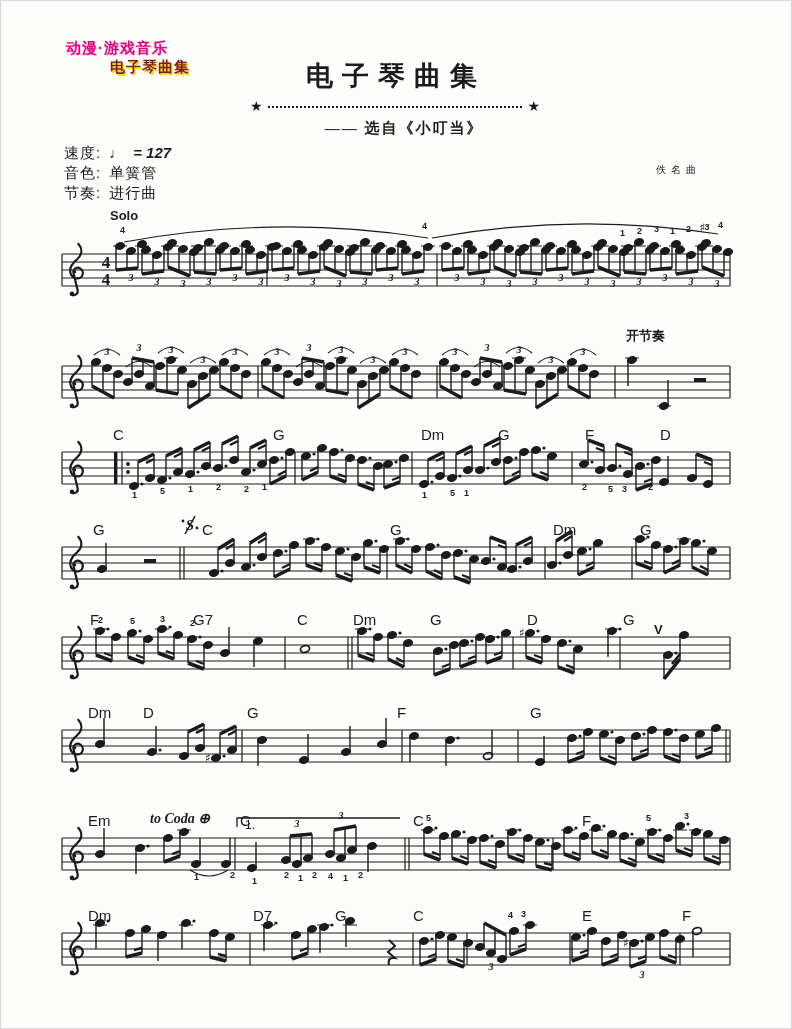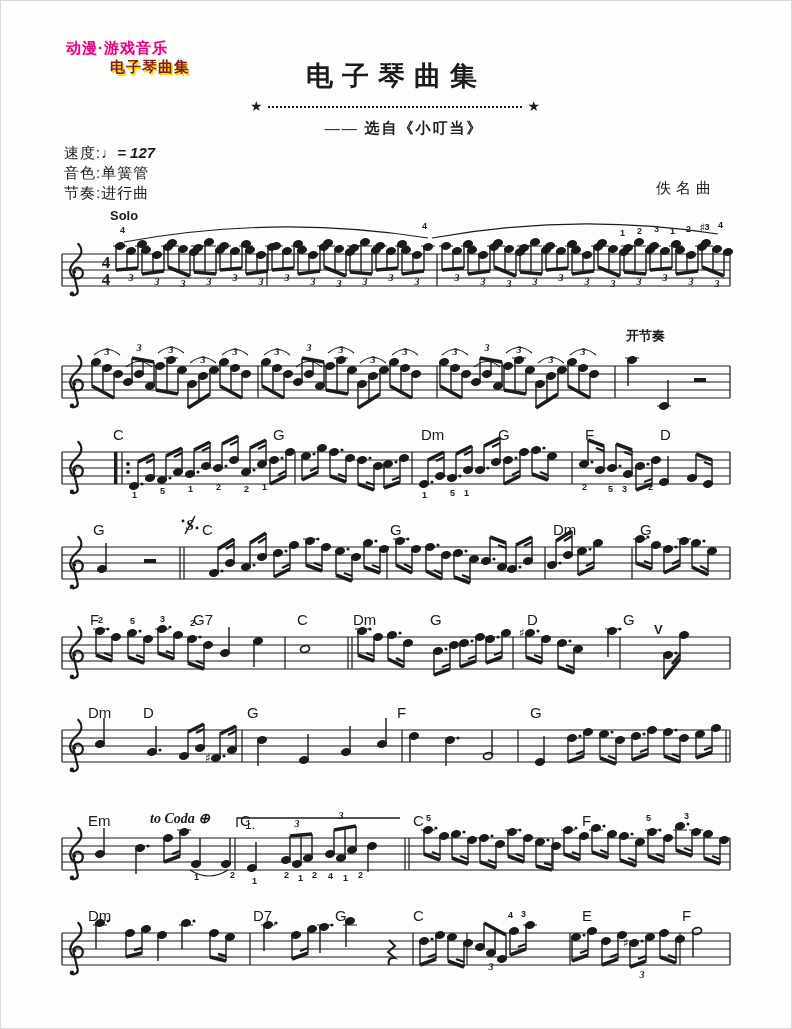--- a/index.html
+++ b/index.html
@@ -8,23 +8,23 @@
   .abs{position:absolute;}
   .logo{left:66px;top:38px;line-height:19px;font-weight:bold;letter-spacing:1px;font-size:15px;}
   .logo-l1{color:#e5007d;text-shadow:1px 1px 0 #ffd2ea;}
   .logo-l2{color:#e5007d;text-shadow:1.5px 1.5px 0 #ffd900;margin-left:44px;}
   .title{left:50%;top:58px;transform:translateX(-50%);font-size:27px;font-weight:bold;letter-spacing:9px;white-space:nowrap;}
   .divider{left:250px;top:98px;width:290px;display:flex;align-items:center;gap:5px;}
   .divider .star{font-size:14px;}
   .divider .dots{flex:1;border-top:2px dotted #1b1b1b;height:0;margin-top:1px;}
   .subtitle{left:50%;top:119px;transform:translateX(-50%);font-family:"Liberation Serif",serif;font-weight:bold;font-size:15px;letter-spacing:2px;white-space:nowrap;margin-left:8px;}
   .info{left:64px;top:143px;font-size:15px;line-height:20px;letter-spacing:1px;}
-  .info .row{display:flex;}
+  .info .row{display:flex;gap:8px;}
   .tempo-val{font-style:italic;font-weight:bold;letter-spacing:0;}
-  .composer{left:656px;top:179px;font-size:15px;letter-spacing:5px;}
+  .composer{left:656px;top:163px;font-size:10px;letter-spacing:5px;}
   svg text{fill:#1b1b1b;}
   .chord{font:15px "Liberation Sans",sans-serif;}
   .mk{font:bold 13px "Liberation Sans",sans-serif;}
   .fg{font:bold 9px "Liberation Sans",sans-serif;}
   .t3{font:italic bold 10px "Liberation Serif",serif;}
   .coda{font:italic bold 14px "Liberation Serif",serif;}
   .volta{font:12px "Liberation Sans",sans-serif;}
   .ts{font:bold 17px "Liberation Serif",serif;}
   .segno-s{font:italic bold 15px "Liberation Serif",serif;}
   .acc{font:bold 12px "DejaVu Sans",sans-serif;}

